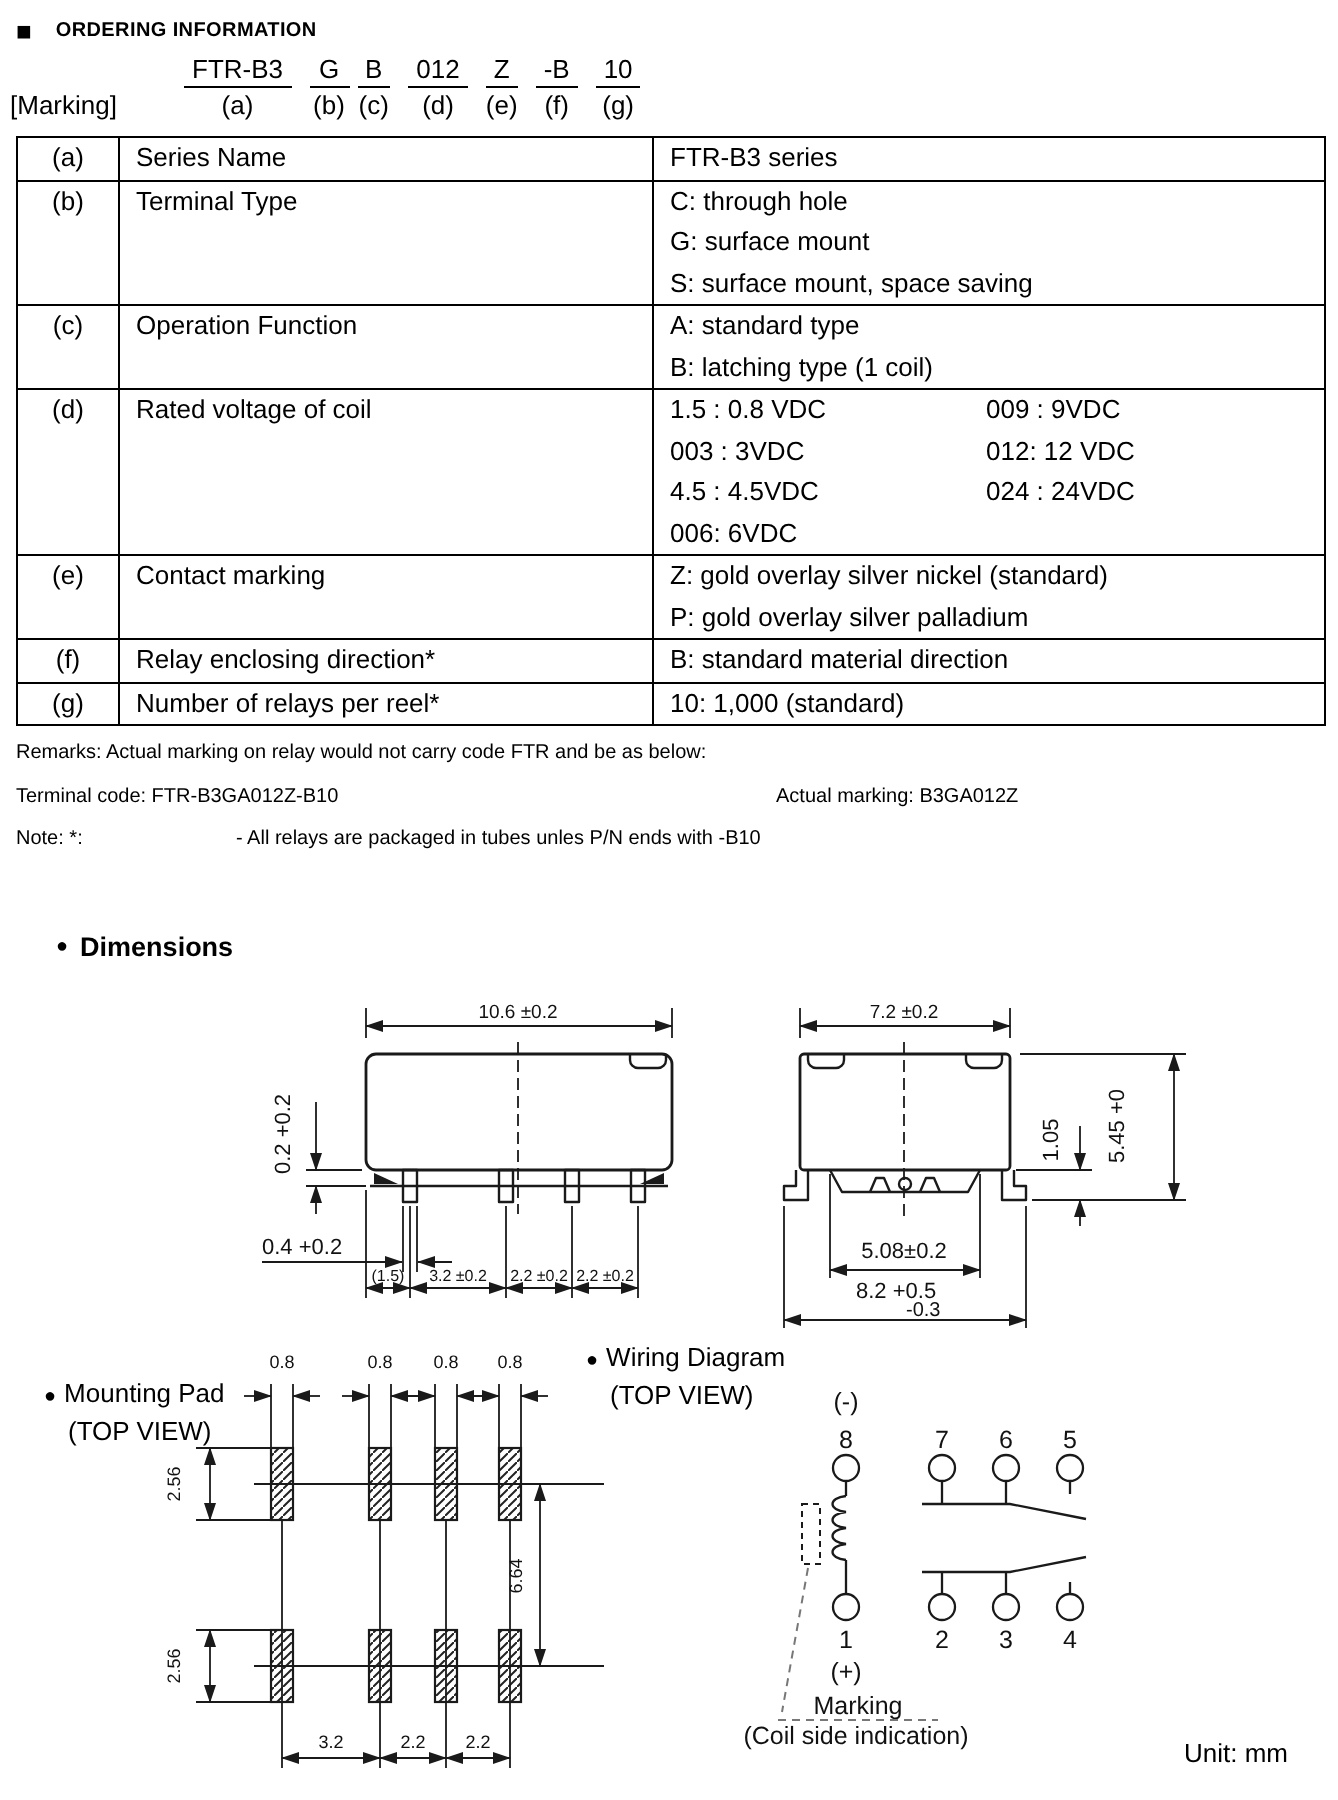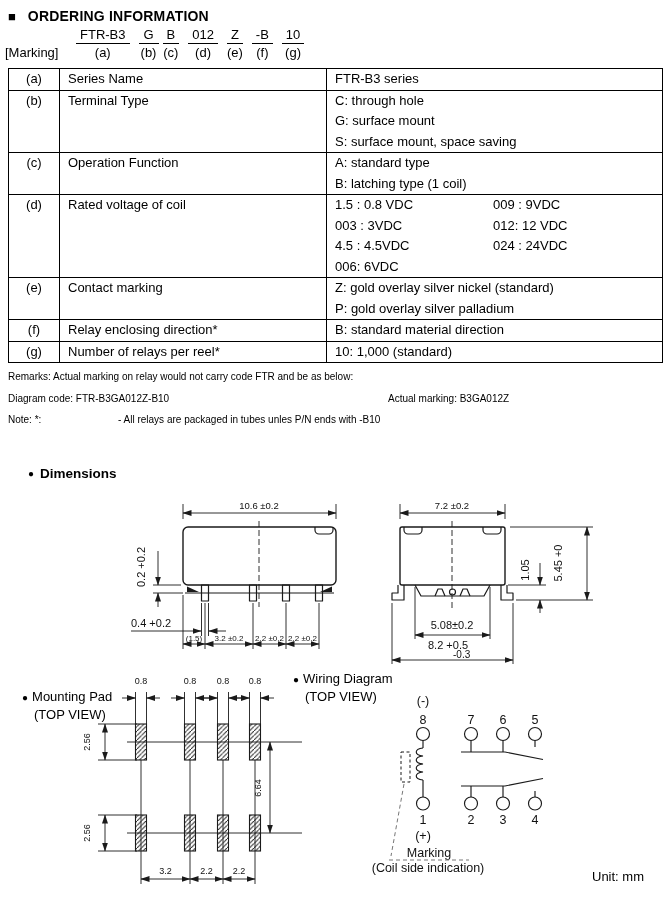--- a/index.html
+++ b/index.html
@@ -1,24 +1,24 @@
 <!DOCTYPE html>
 <html><head>
 <meta charset="utf-8">
 <style>
   html,body{margin:0;padding:0;background:#fff;}
   .page{position:relative;width:669px;height:900px;background:#fff;overflow:hidden;
         font-family:"Liberation Sans",sans-serif;color:#000;}
   
   .hdr{position:absolute;left:8px;top:8px;display:flex;align-items:center;gap:12px;}
   .hdr .sq{font-size:13px;line-height:15px;}
-  .hdr .ttl{font-size:14px;font-weight:bold;letter-spacing:.2px;}
+  .hdr .ttl{font-size:10px;font-weight:bold;letter-spacing:.2px;}
   
   .ex-label{position:absolute;left:5px;top:45px;font-size:13px;}
-  .ex-block{position:absolute;left:76px;top:26px;display:flex;align-items:flex-end;}
+  .ex-block{position:absolute;left:92px;top:26px;display:flex;align-items:flex-end;}
   .seg{display:flex;flex-direction:column;align-items:center;margin-right:9px;}
   .seg .code{font-size:13px;border-bottom:1.2px solid #000;padding:0 4px;text-align:center;line-height:17px;}
   .seg .key{font-size:13px;line-height:16px;margin-top:1px;}
   .seg.tight{margin-right:4px;}
   .seg.w20 .code{min-width:12px}.seg.w14 .code{min-width:6px}.seg.w26 .code{min-width:18px}
   .seg.w15 .code{min-width:7px}.seg.w19 .code{min-width:11px}.seg.w17 .code{min-width:9px}
   
   table.otable{position:absolute;left:8px;top:68px;width:655px;border-collapse:collapse;}
   table.otable td{border:1.4px solid #000;font-size:13px;line-height:20.5px;vertical-align:top;padding:0 8px;}
   td.c-key{width:34px;text-align:center;padding:0 2px;}
@@ -165,21 +165,21 @@
       <td class="c-val">
             <div>10: 1,000 (standard)</div>
           </td>
     </tr>
   </tbody>
     </table>
 
   <div class="remarks">
     <div>Remarks: Actual marking on relay would not carry code FTR and be as below:</div>
     <div class="rm2">
-      <span>Diagram code: FTR-B3GA012Z-B10</span>
+      <span>Terminal code: FTR-B3GA012Z-B10</span>
       <span class="am">Actual marking: B3GA012Z</span>
     </div>
     <div class="rm3">
       <span class="note-label">Note: *:</span>
     </div>
     <div class="rm4">
       <span>- All relays are packaged in tubes unles P/N ends with -B10</span>
     </div>
   </div>
 

